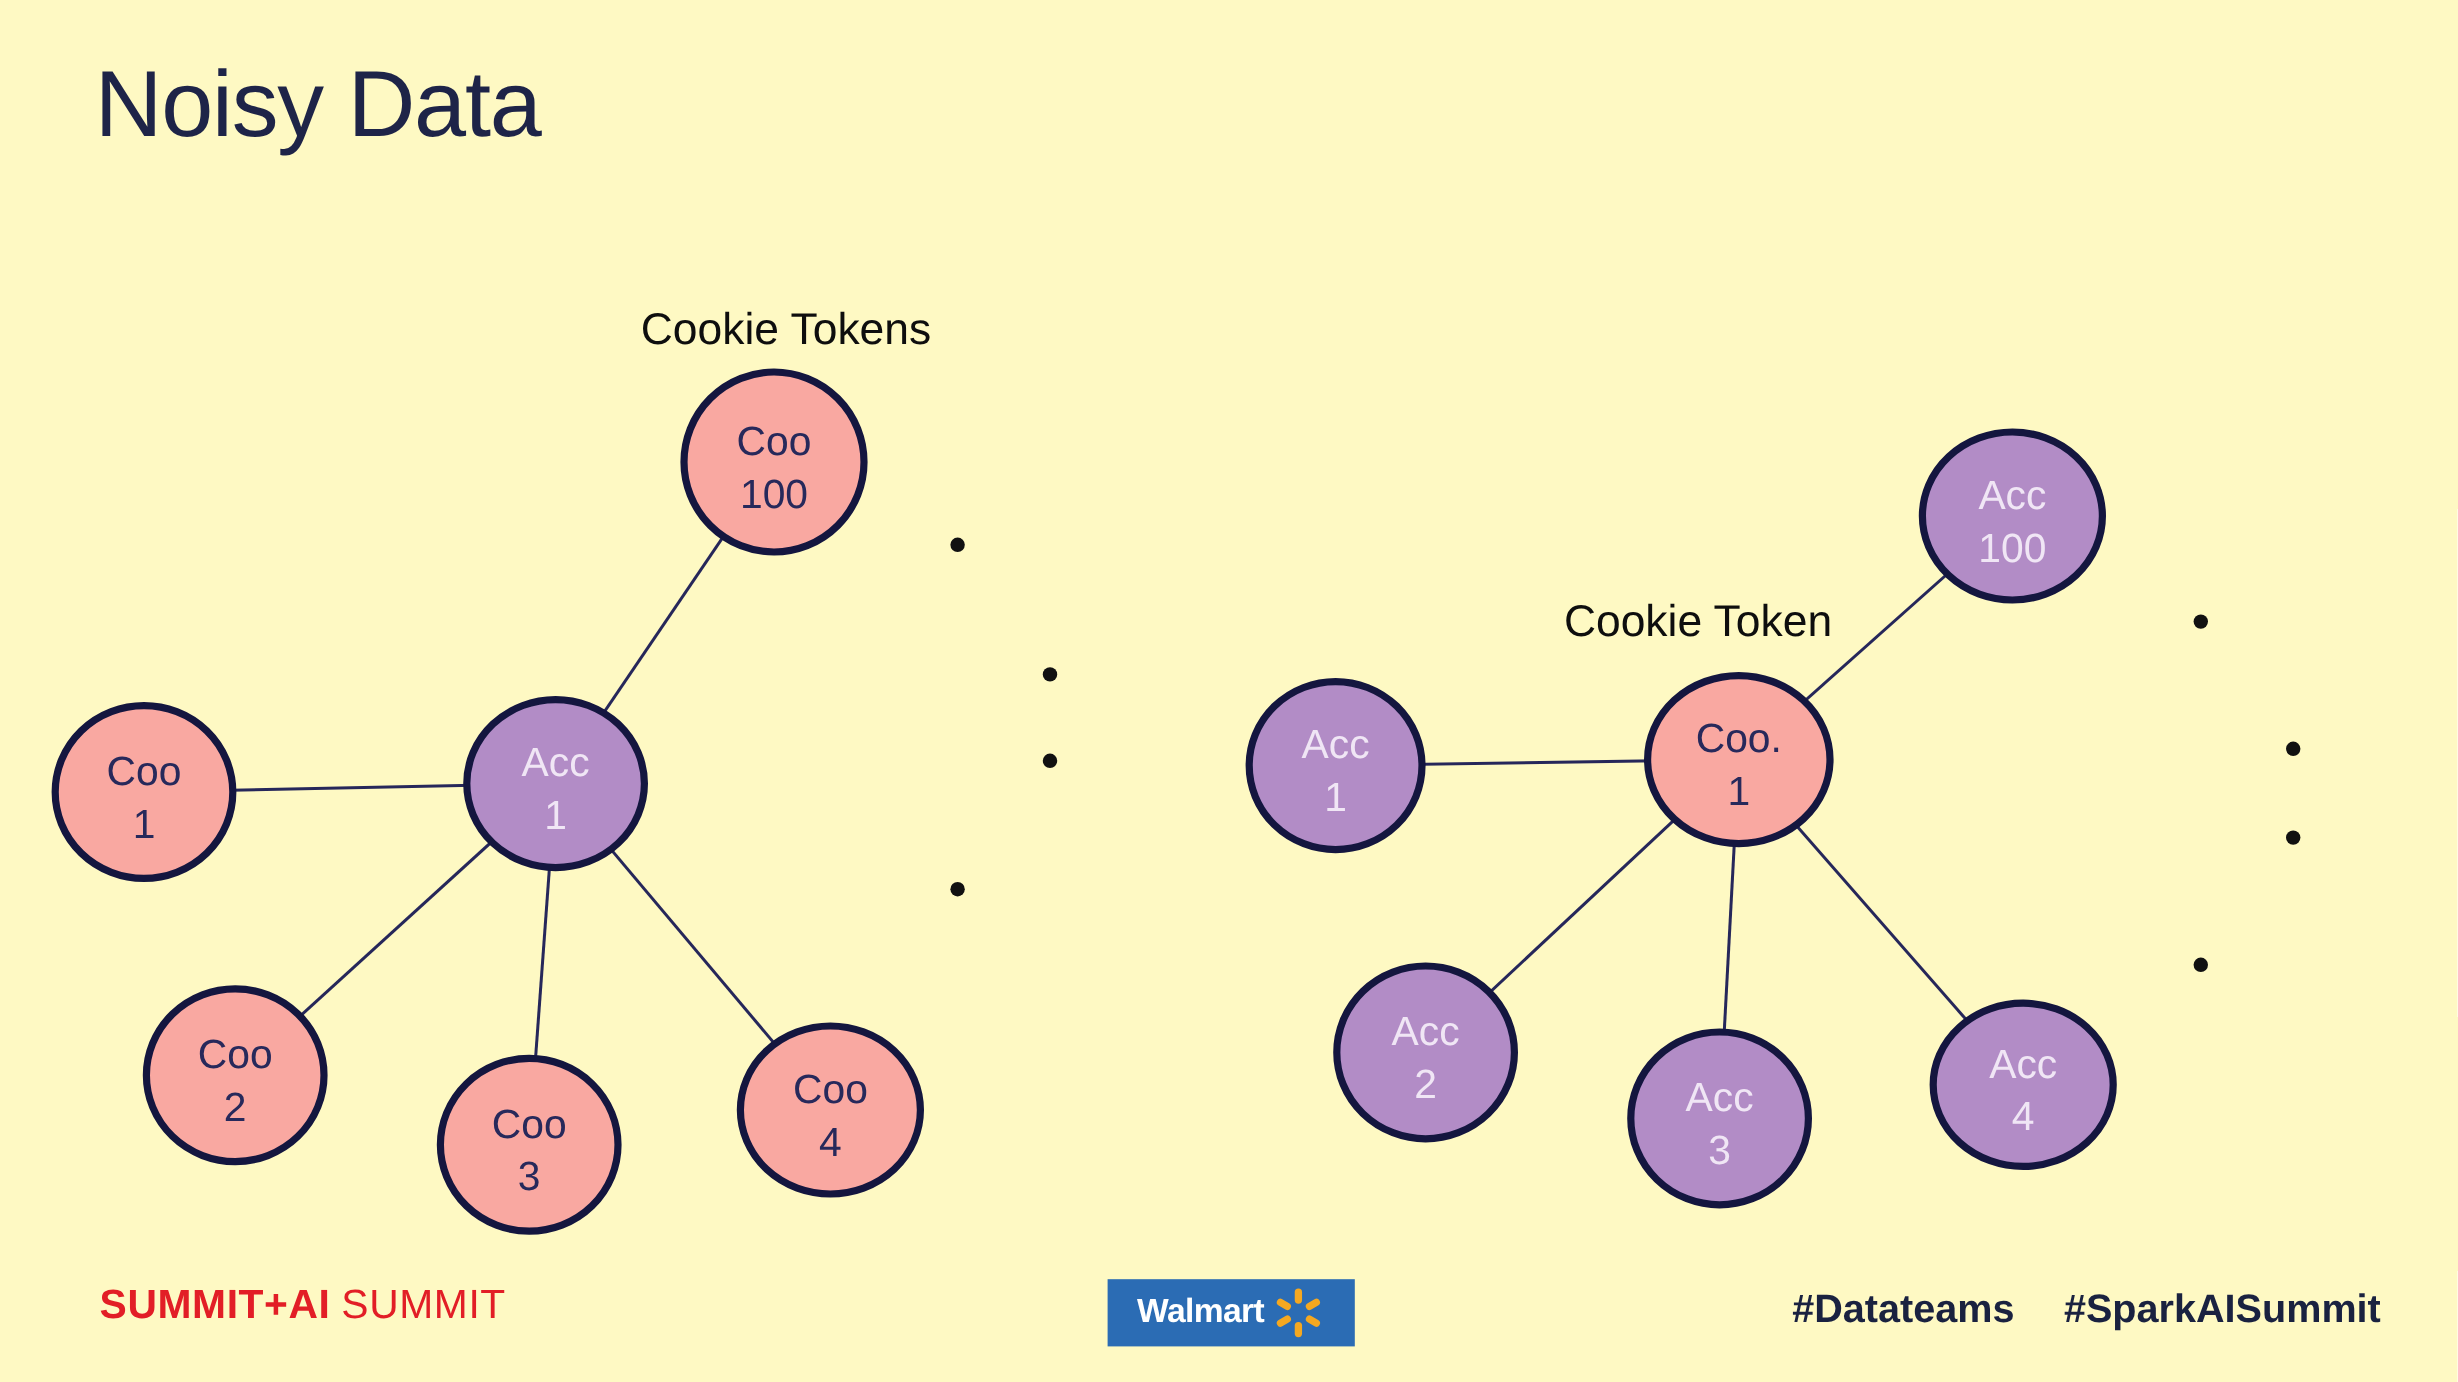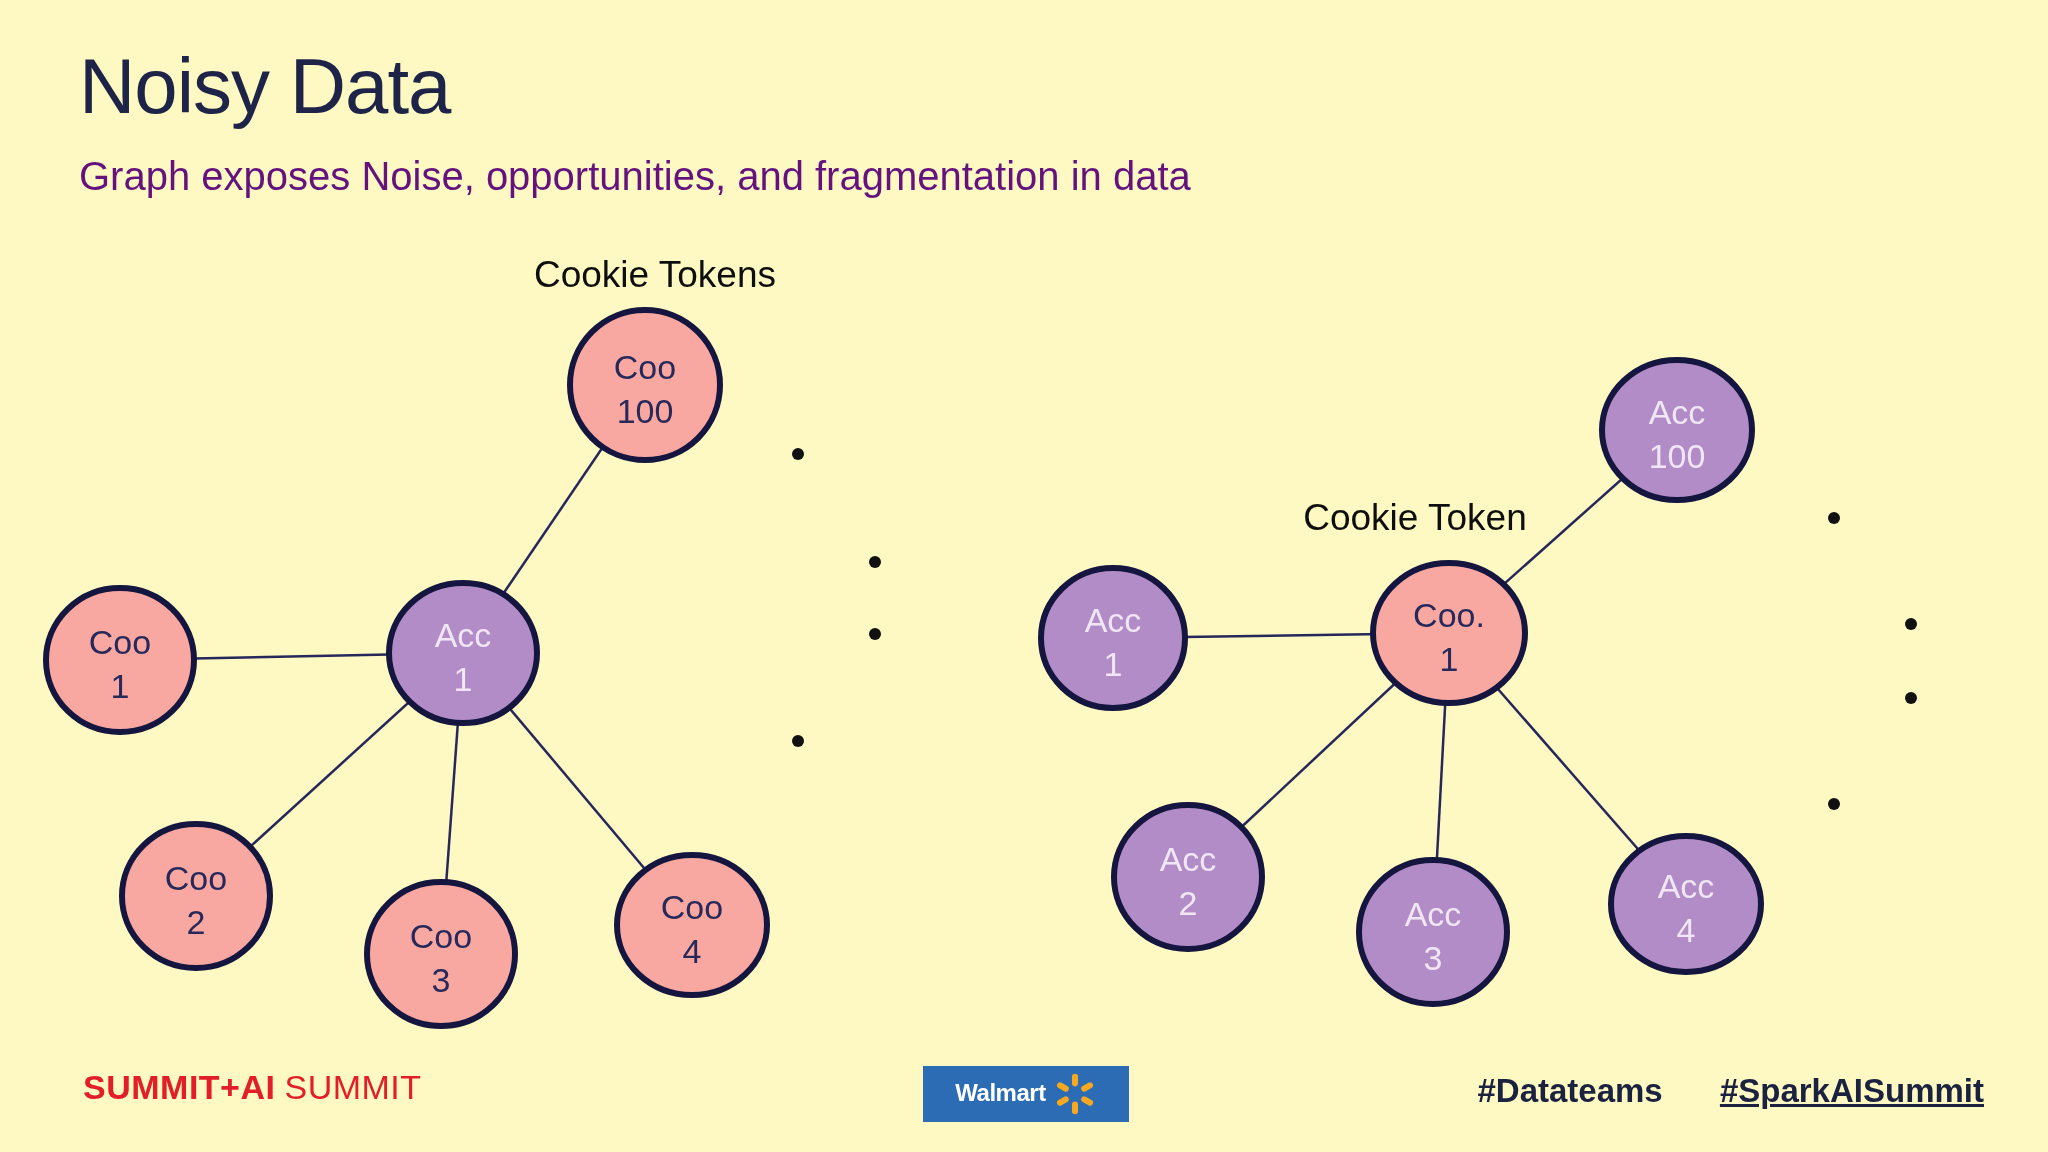--- a/index.html
+++ b/index.html
@@ -32,38 +32,37 @@
     color:var(--spark-red,#E21E26);
   }
   .footer-spark-logo .spark-bold{font-weight:800;}
   .footer-spark-logo .spark-light{font-weight:400;margin-left:9px;}
   .walmart-logo{
     position:absolute;left:923px;top:1066px;width:206px;height:56px;
     background:var(--walmart-blue,#2B6CB4);
     display:flex;align-items:center;justify-content:center;gap:7px;
   }
   .walmart-text{
-    color:#ffffff;font-weight:700;font-size:24px;letter-spacing:-0.5px;
+    color:#ffffff;font-weight:700;font-size:28px;letter-spacing:-0.5px;
     transform:translateY(-1px);
   }
   .walmart-spark{color:var(--walmart-yellow,#F5A820);display:block;}
   .hashtags{
     position:absolute;right:64px;top:1072px;
     font-size:33px;font-weight:700;white-space:nowrap;
     color:var(--hashtag-navy,#1A2240);
   }
-  .hashtags span + span{margin-left:48px;text-decoration:underline;}
+  .hashtags span + span{margin-left:32px;}
 </style>
 </head>
 <body>
 
 <div class="slide">
 
   <div class="page-title">Noisy Data</div>
-  <div class="page-subtitle">Graph exposes Noise, opportunities, and fragmentation in data</div>
 
   <svg id="graphs-canvas" class="graphs-canvas" viewBox="0 0 2048 1152" width="2048" height="1152">
       <g>
         <line x1="120" y1="660" x2="463" y2="653" stroke="#26275A" stroke-width="2.5"></line>
         <line x1="645" y1="385" x2="463" y2="653" stroke="#26275A" stroke-width="2.5"></line>
         <line x1="196" y1="896" x2="463" y2="653" stroke="#26275A" stroke-width="2.5"></line>
         <line x1="441" y1="954" x2="463" y2="653" stroke="#26275A" stroke-width="2.5"></line>
         <line x1="692" y1="925" x2="463" y2="653" stroke="#26275A" stroke-width="2.5"></line>
         <text x="655" y="287" text-anchor="middle" font-size="37" fill="#0E0E0E">Cookie Tokens</text>
         <circle cx="798" cy="454" r="6" fill="#111111"></circle>

